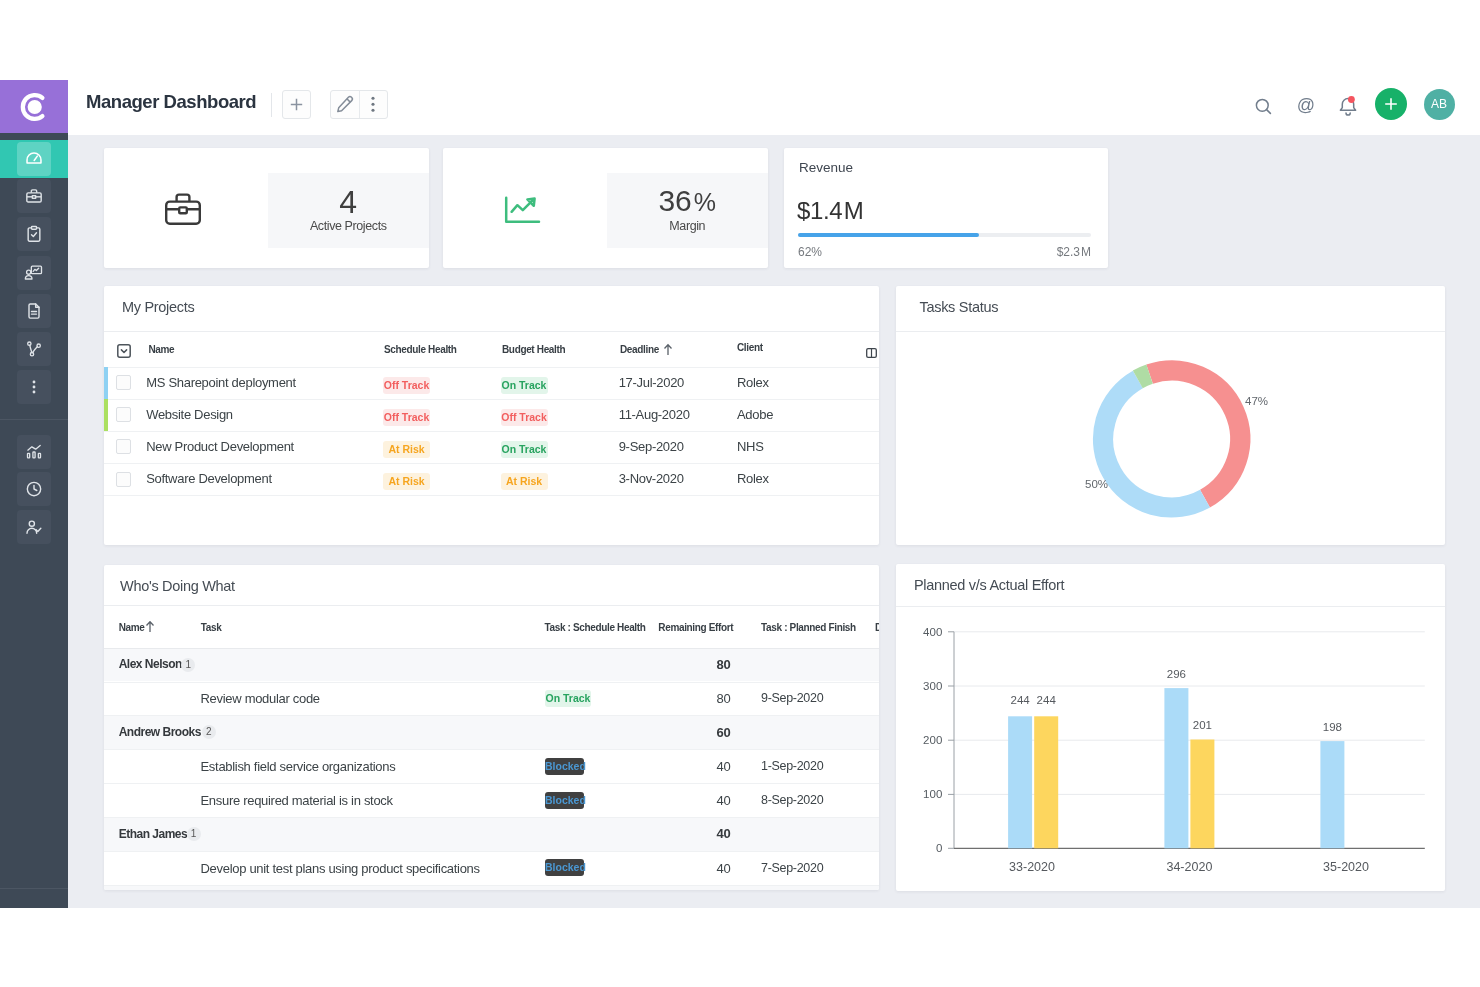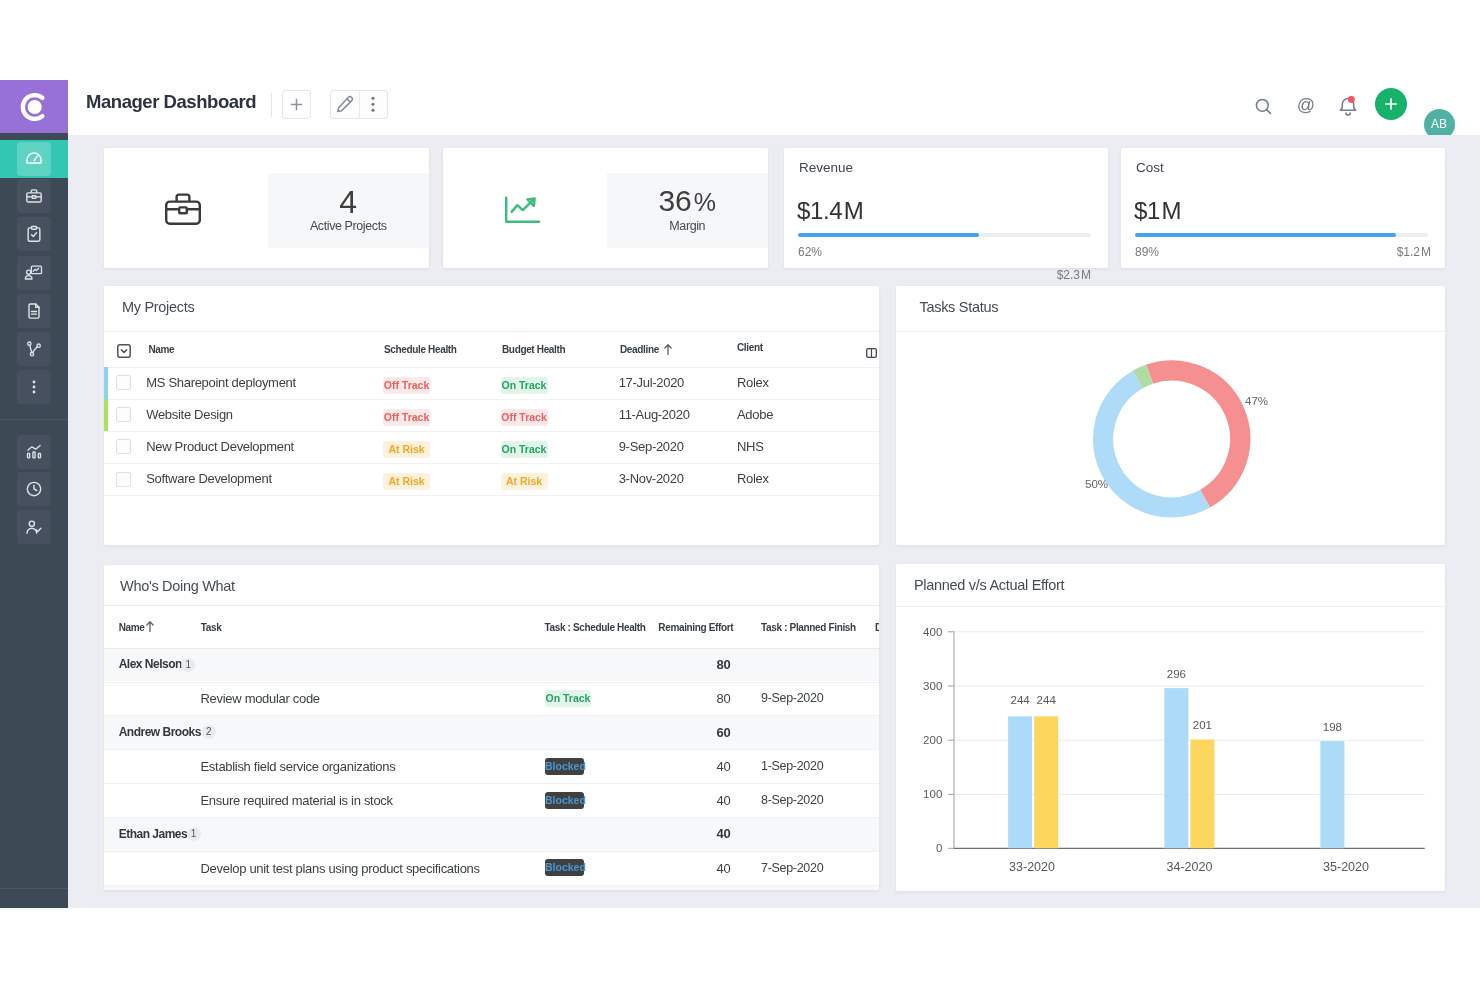--- a/index.html
+++ b/index.html
@@ -54,21 +54,21 @@
   <svg class="abs" style="left:1338px;top:93.5px;" width="21" height="23" viewBox="0 0 21 23" fill="none" stroke="#717d8c" stroke-width="1.5" stroke-linecap="round" stroke-linejoin="round">
     <path d="M10 4.6 a5.7 5.7 0 0 1 5.7 5.7 v3.3 l1.9 2.7 H2.4 l1.9 -2.7 v-3.3 A5.7 5.7 0 0 1 10 4.6 Z"></path>
     <path d="M8 19 a2.1 2.1 0 0 0 4.2 0"></path>
     <circle cx="13.4" cy="5.5" r="3.4" fill="#f5555f" stroke="none"></circle>
   </svg>
   <div class="abs" style="left:1374.5px;top:88px;width:32px;height:32px;border-radius:50%;background:#17b169;">
     <svg width="32" height="32" viewBox="0 0 32 32" fill="none" stroke="#fff" stroke-width="1.6">
         <path d="M16 10.2 V21.8 M10.2 16 H21.8"></path>
       </svg>
   </div>
-  <div class="abs" style="left:1423.5px;top:88.5px;width:31px;height:31px;border-radius:50%;background:#4fb0a4;text-align:center;line-height:31px;font-size:12px;color:#fff;margin-top:20px;">AB</div>
+  <div class="abs" style="left:1423.5px;top:88.5px;width:31px;height:31px;border-radius:50%;background:#4fb0a4;text-align:center;line-height:31px;font-size:12px;color:#fff;">AB</div>
 
   <div class="abs" style="left:0;top:80px;width:68px;height:53px;background:#9770d8;"></div>
 
   <div class="abs" id="sidebar" style="left:0;top:133px;width:68px;height:775px;background:#3e4956;">
     <div class="abs" style="left:0;top:7px;width:68px;height:38px;background:#31c7b2;"></div>
     <div class="abs" style="left:17px;top:8.5px;width:34px;height:34px;border-radius:4px;background:rgba(255,255,255,.22);"></div>
     <div class="abs" style="left:0;top:286px;width:68px;height:1px;background:#4c5663;"></div>
     <div class="abs" style="left:0;top:755px;width:68px;height:1px;background:#4c5663;"></div>
     <div class="sbtn" style="top:8.5px;background:none;">
       <svg width="22" height="22" viewBox="0 0 24 24" fill="none" stroke="#fff" stroke-width="1.7" stroke-linecap="round" stroke-linejoin="round">
@@ -172,29 +172,21 @@
       <polyline points="7.6,15.8 13.4,9.2 18.8,14.2 28.6,4.4"></polyline>
       <path d="M23.4 3.4 L30.6 2.6 L29.8 9.8 Z"></path>
     </svg>
   </div>
   <div class="card" style="left:784px;top:148px;width:324px;height:120px;">
     <div class="abs" style="left:15px;top:12px;font-size:13.5px;color:#3f4650;">Revenue</div>
     <div class="abs" style="left:13px;top:49px;font-size:24px;letter-spacing:-0.4px;color:#333;">$1.4 M</div>
     <div class="abs" style="left:14px;top:85px;width:293px;height:4px;border-radius:2px;background:#eceef1;"></div>
     <div class="abs" style="left:14px;top:85px;width:181px;height:4px;border-radius:2px;background:#46a3e9;"></div>
     <div class="abs" style="left:14px;top:97px;font-size:12px;color:#75797e;">62%</div>
-    <div class="abs" style="right:17px;top:97px;font-size:12px;color:#75797e;margin-top:23px;">$2.3 M</div>
-  </div>
-  <div class="card" style="left:1121px;top:148px;width:324px;height:120px;">
-    <div class="abs" style="left:15px;top:12px;font-size:13.5px;color:#3f4650;">Cost</div>
-    <div class="abs" style="left:13px;top:49px;font-size:24px;letter-spacing:-0.4px;color:#333;">$1 M</div>
-    <div class="abs" style="left:14px;top:85px;width:293px;height:4px;border-radius:2px;background:#eceef1;"></div>
-    <div class="abs" style="left:14px;top:85px;width:261px;height:4px;border-radius:2px;background:#46a3e9;"></div>
-    <div class="abs" style="left:14px;top:97px;font-size:12px;color:#75797e;">89%</div>
-    <div class="abs" style="right:14px;top:97px;font-size:12px;color:#75797e;">$1.2 M</div>
+    <div class="abs" style="right:17px;top:97px;font-size:12px;color:#75797e;">$2.3 M</div>
   </div>
 
   <div class="card" id="myproj" style="left:104px;top:286px;width:775px;height:259px;">
     <div class="ctitle" style="left:18px;">My Projects</div>
     <div class="cthead" style="top:45px;"></div>
 
     <svg class="abs" style="left:12.5px;top:57.5px;" width="14" height="14" viewBox="0 0 14 14">
       <rect x="0.8" y="0.8" width="12.4" height="12.4" rx="2" fill="none" stroke="#4d545b" stroke-width="1.5"></rect>
       <polyline points="4.4,5.9 7,8.5 9.6,5.9" fill="none" stroke="#4d545b" stroke-width="1.5" stroke-linecap="round" stroke-linejoin="round"></polyline>
     </svg>

